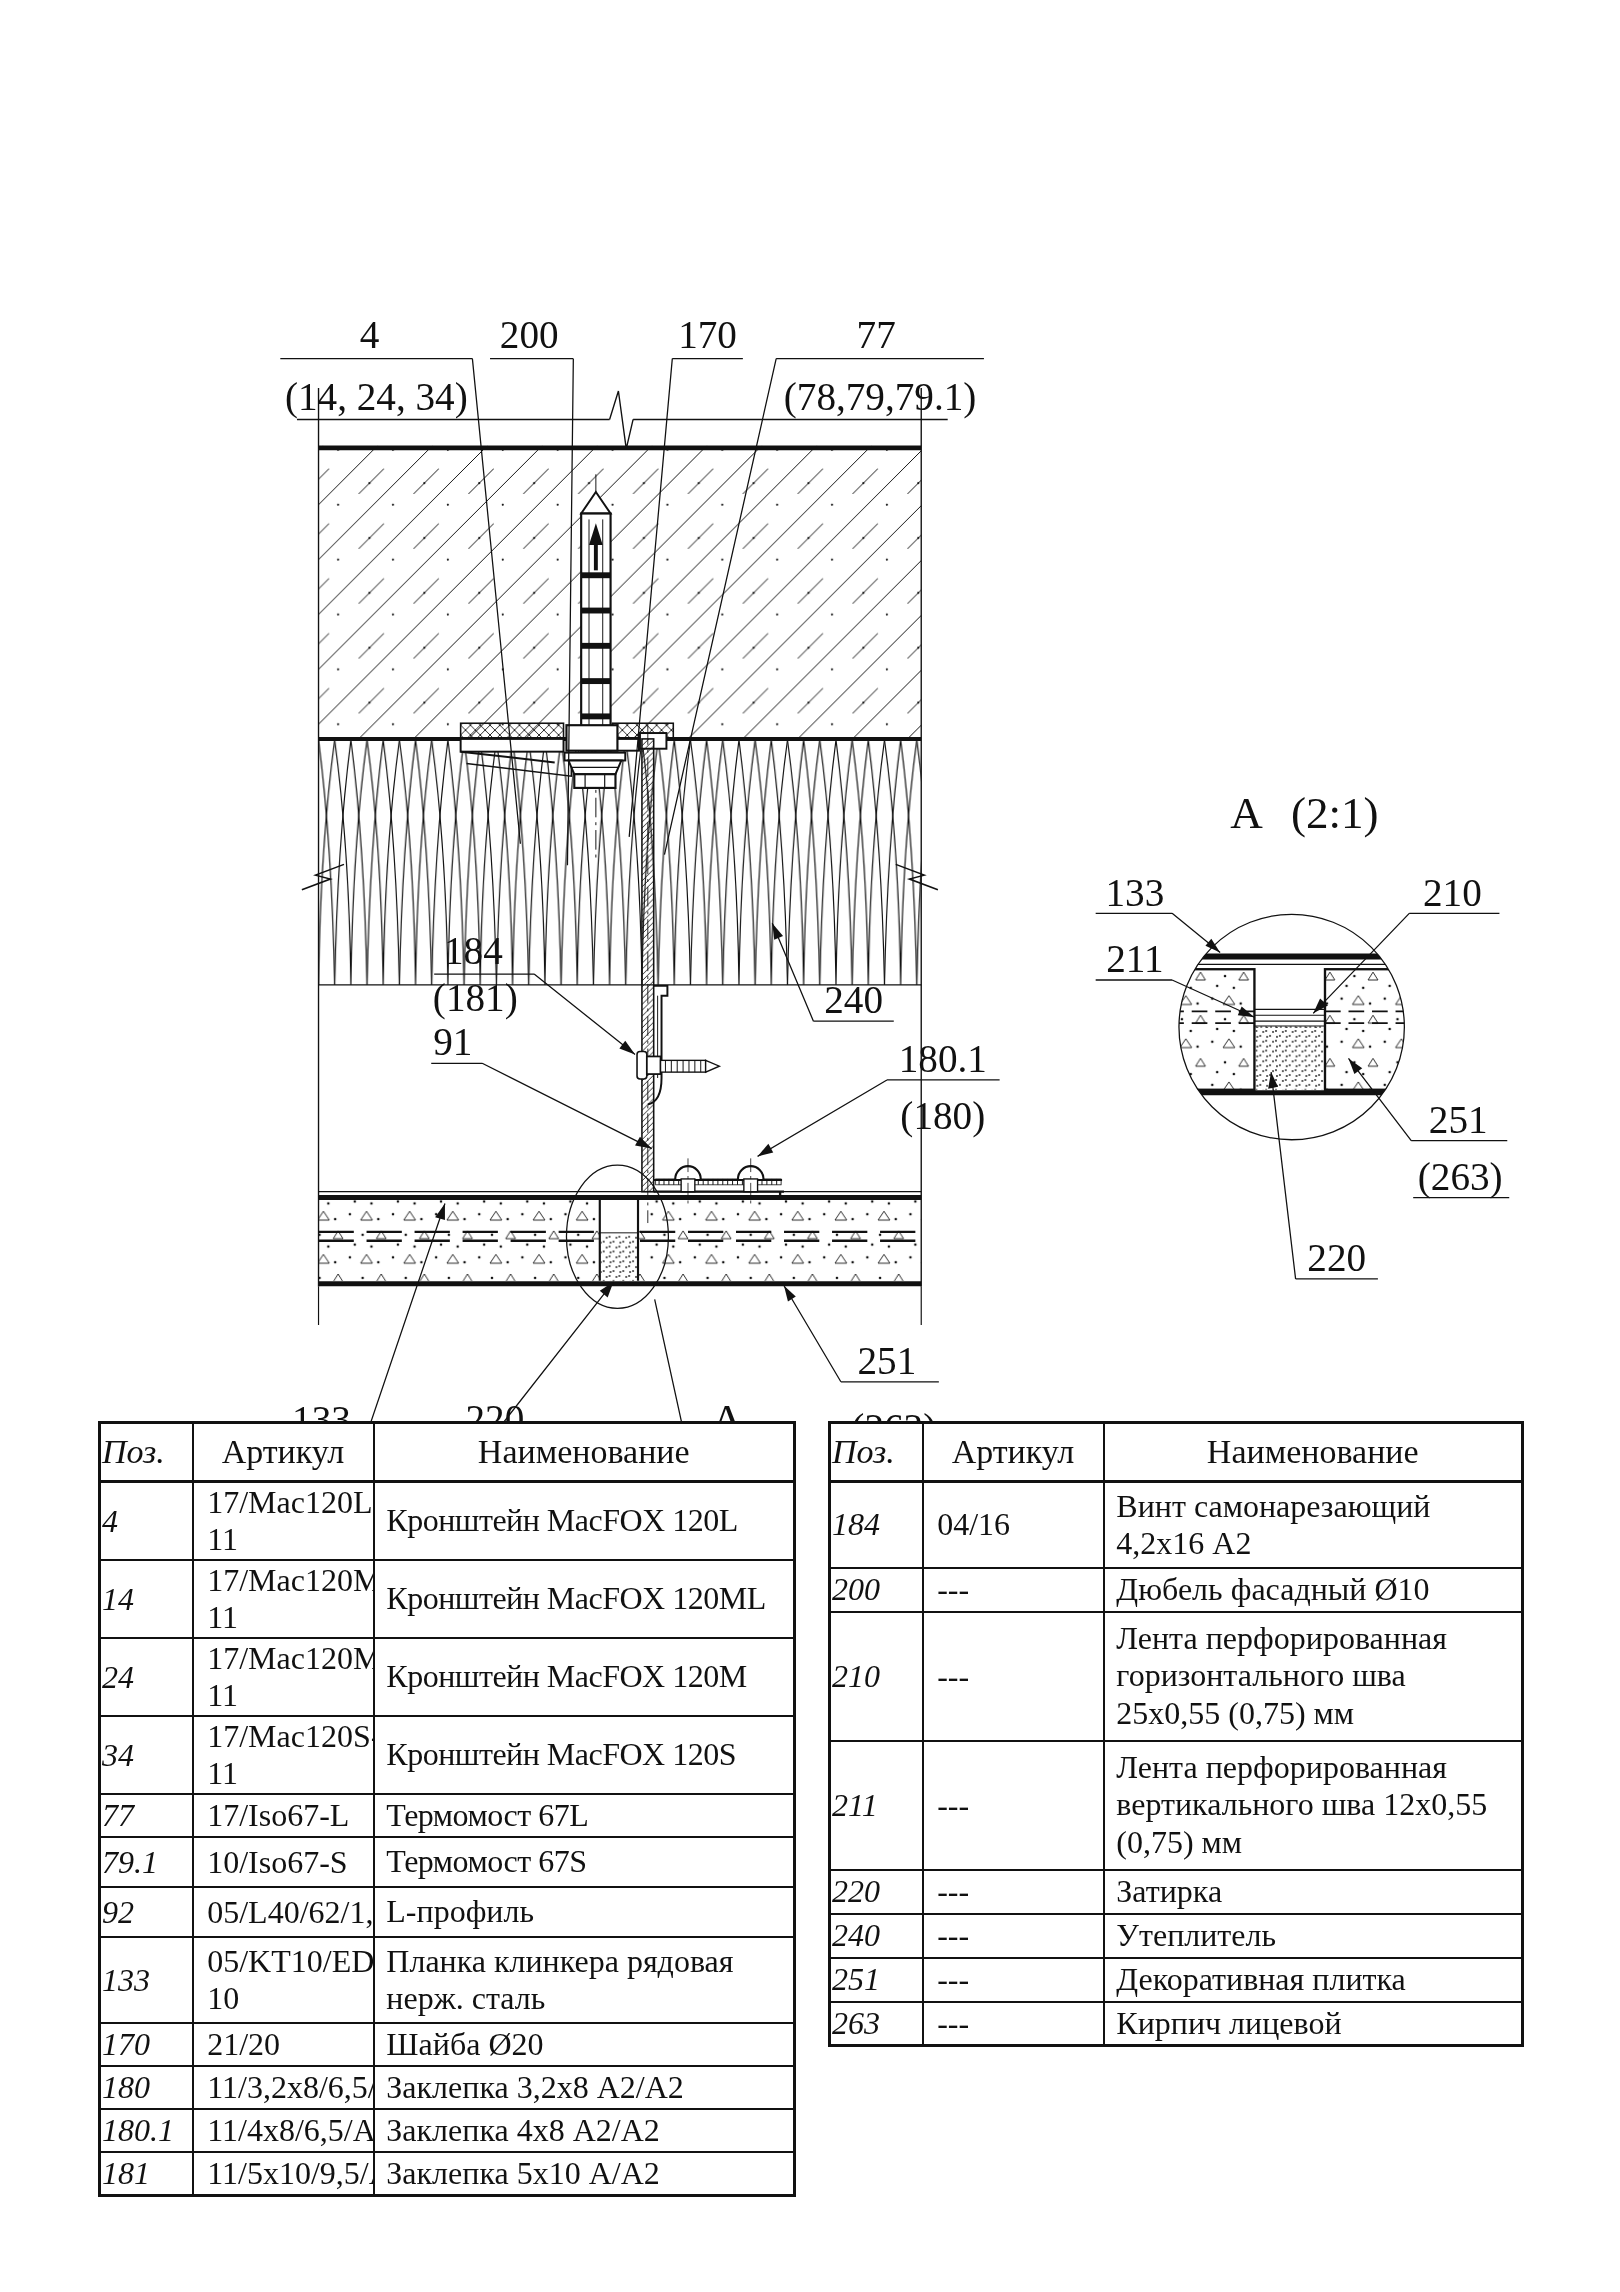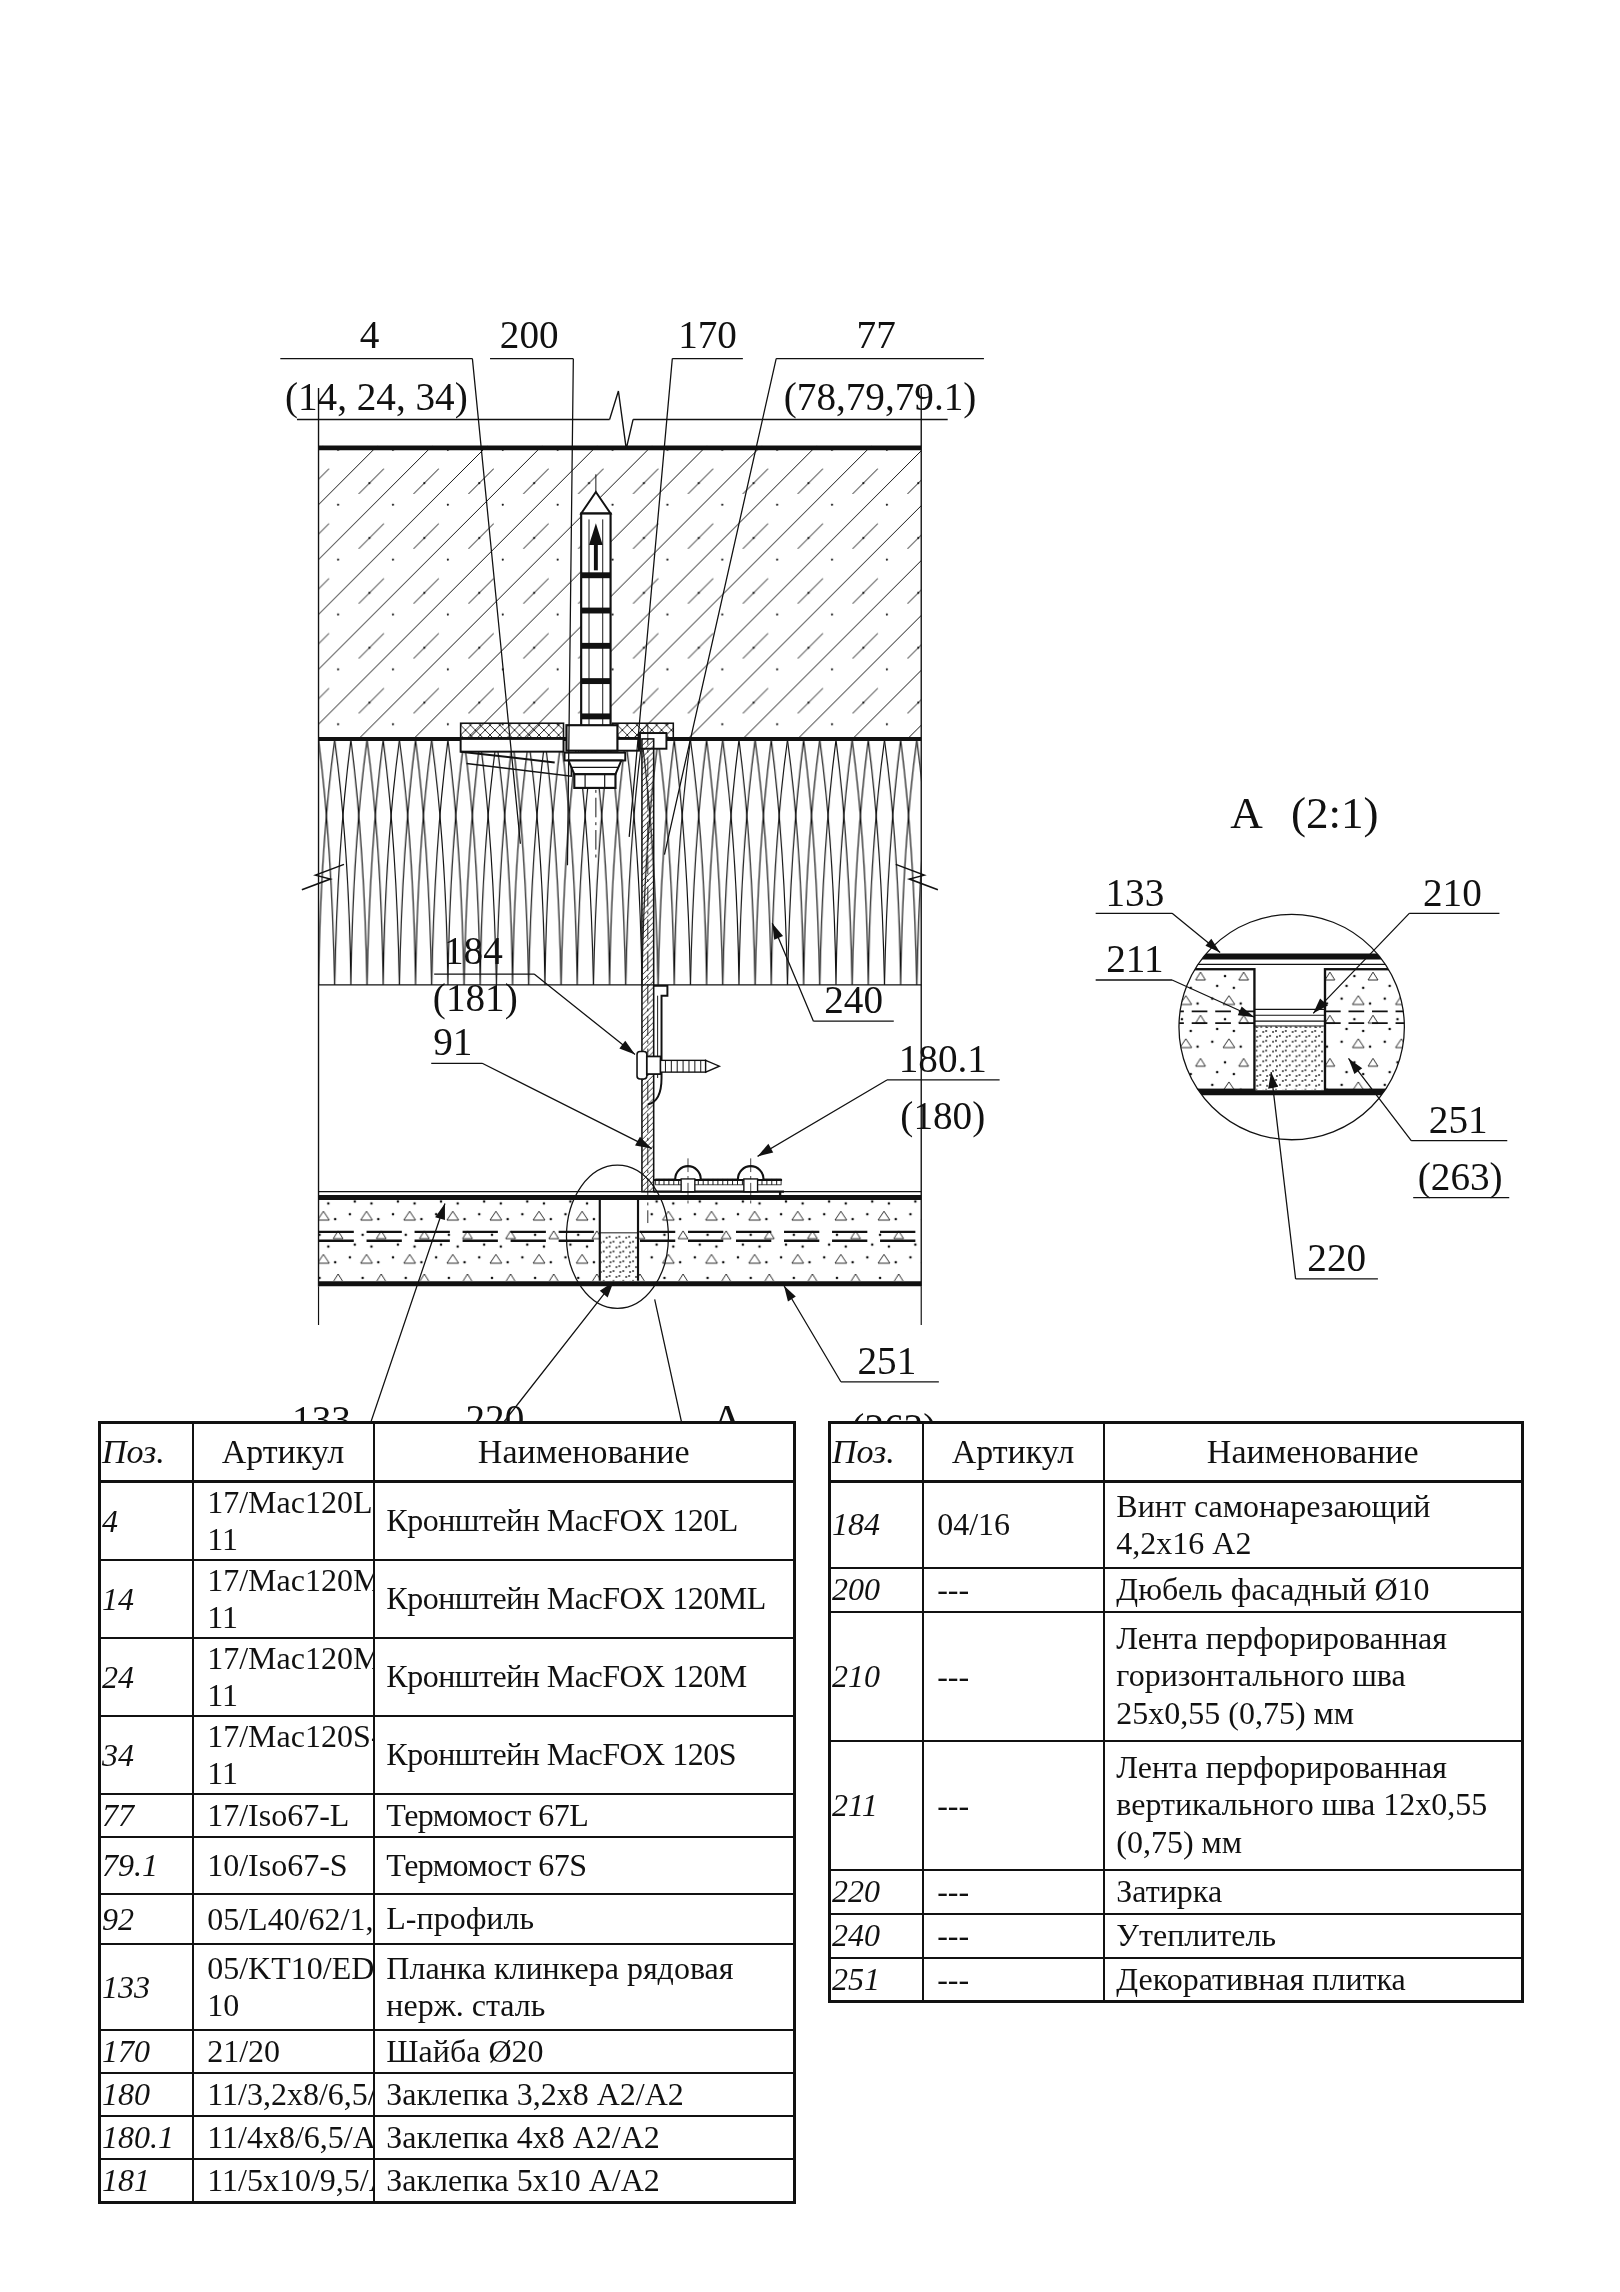--- a/index.html
+++ b/index.html
@@ -279,21 +279,21 @@
   <tr class="bold" style="height:43px">
           <td class="c-pos">34</td>
           <td class="c-art">17/Mac120S-11</td>
           <td class="c-name">Кронштейн MacFOX 120S</td>
         </tr>
   <tr class="bold" style="height:43px">
           <td class="c-pos">77</td>
           <td class="c-art">17/Iso67-L</td>
           <td class="c-name">Термомост 67L</td>
         </tr>
-  <tr class="bold" style="height:57px">
+  <tr class="bold" style="height:50px">
           <td class="c-pos">79.1</td>
           <td class="c-art">10/Iso67-S</td>
           <td class="c-name">Термомост 67S</td>
         </tr>
   <tr style="height:50px">
           <td class="c-pos">92</td>
           <td class="c-art">05/L40/62/1,8</td>
           <td class="c-name">L-профиль</td>
         </tr>
   <tr style="height:86px">
@@ -365,17 +365,22 @@
   <tr style="height:44px">
           <td class="c-pos">240</td>
           <td class="c-art">---</td>
           <td class="c-name">Утеплитель</td>
         </tr>
   <tr style="height:44px">
           <td class="c-pos">251</td>
           <td class="c-art">---</td>
           <td class="c-name">Декоративная плитка</td>
         </tr>
+  <tr style="height:44px">
+          <td class="c-pos">263</td>
+          <td class="c-art">---</td>
+          <td class="c-name">Кирпич лицевой</td>
+        </tr>
 </tbody>
     </table>
 
 </div>
 
 
 </body></html>

